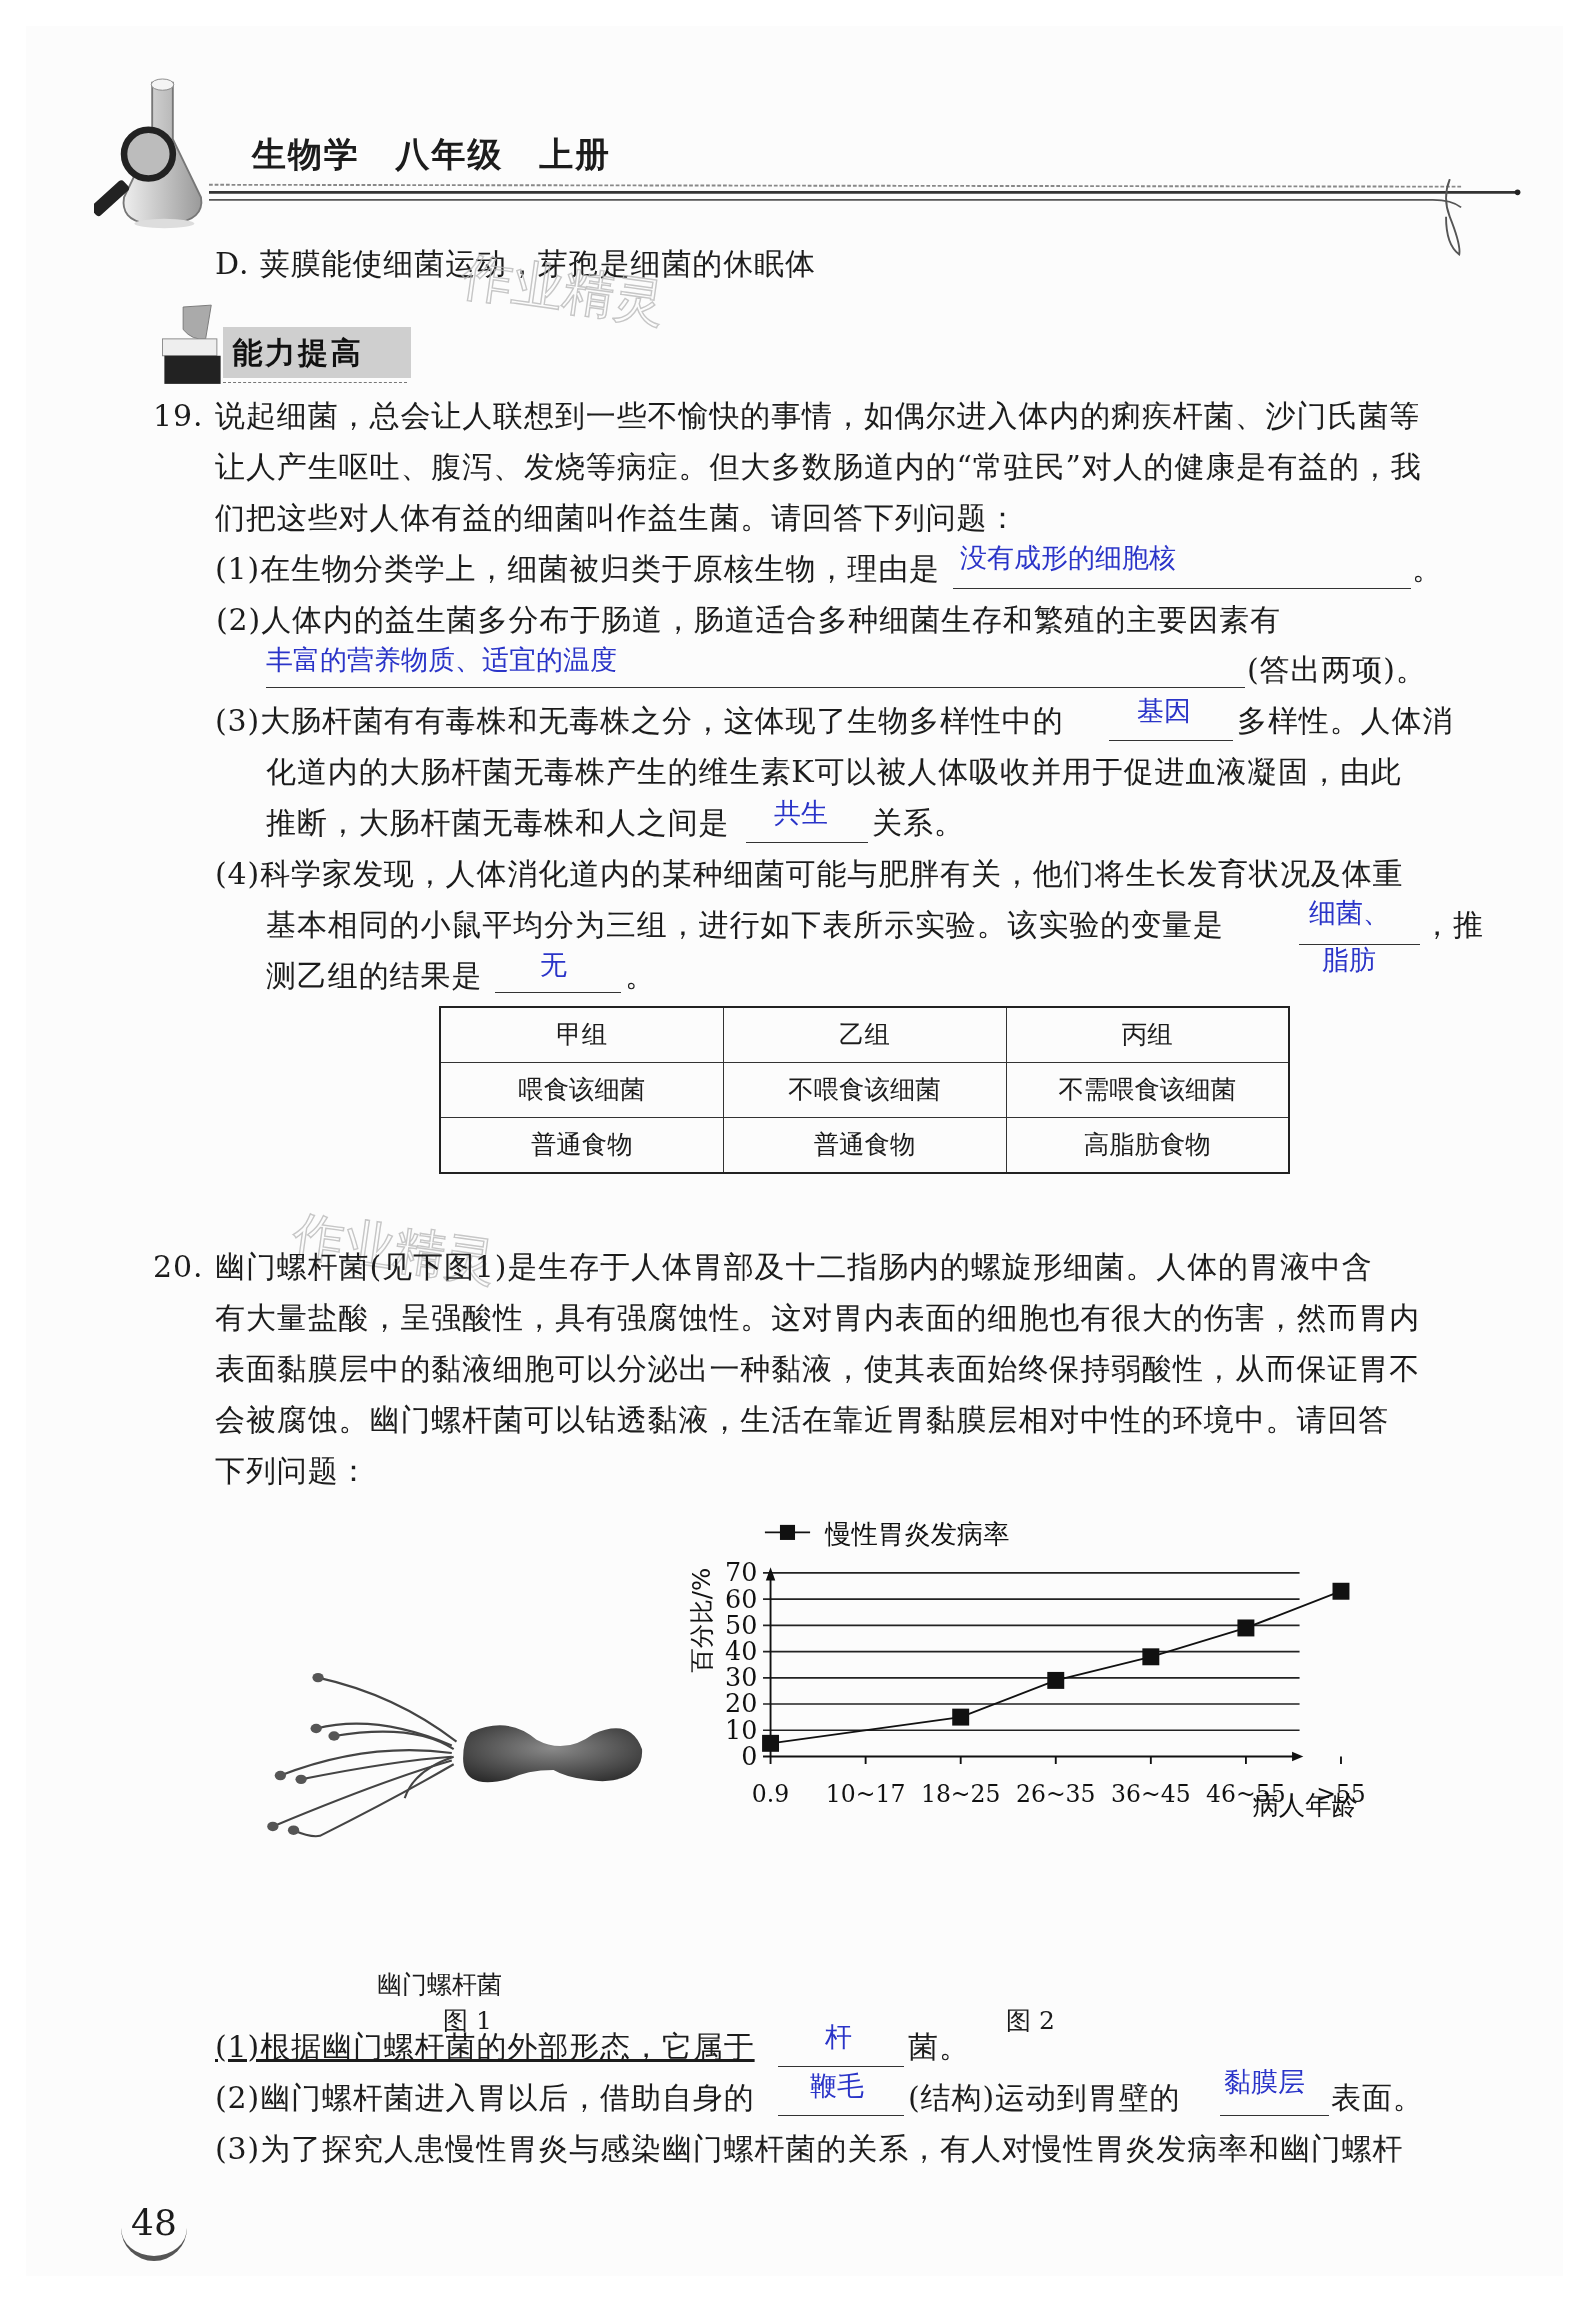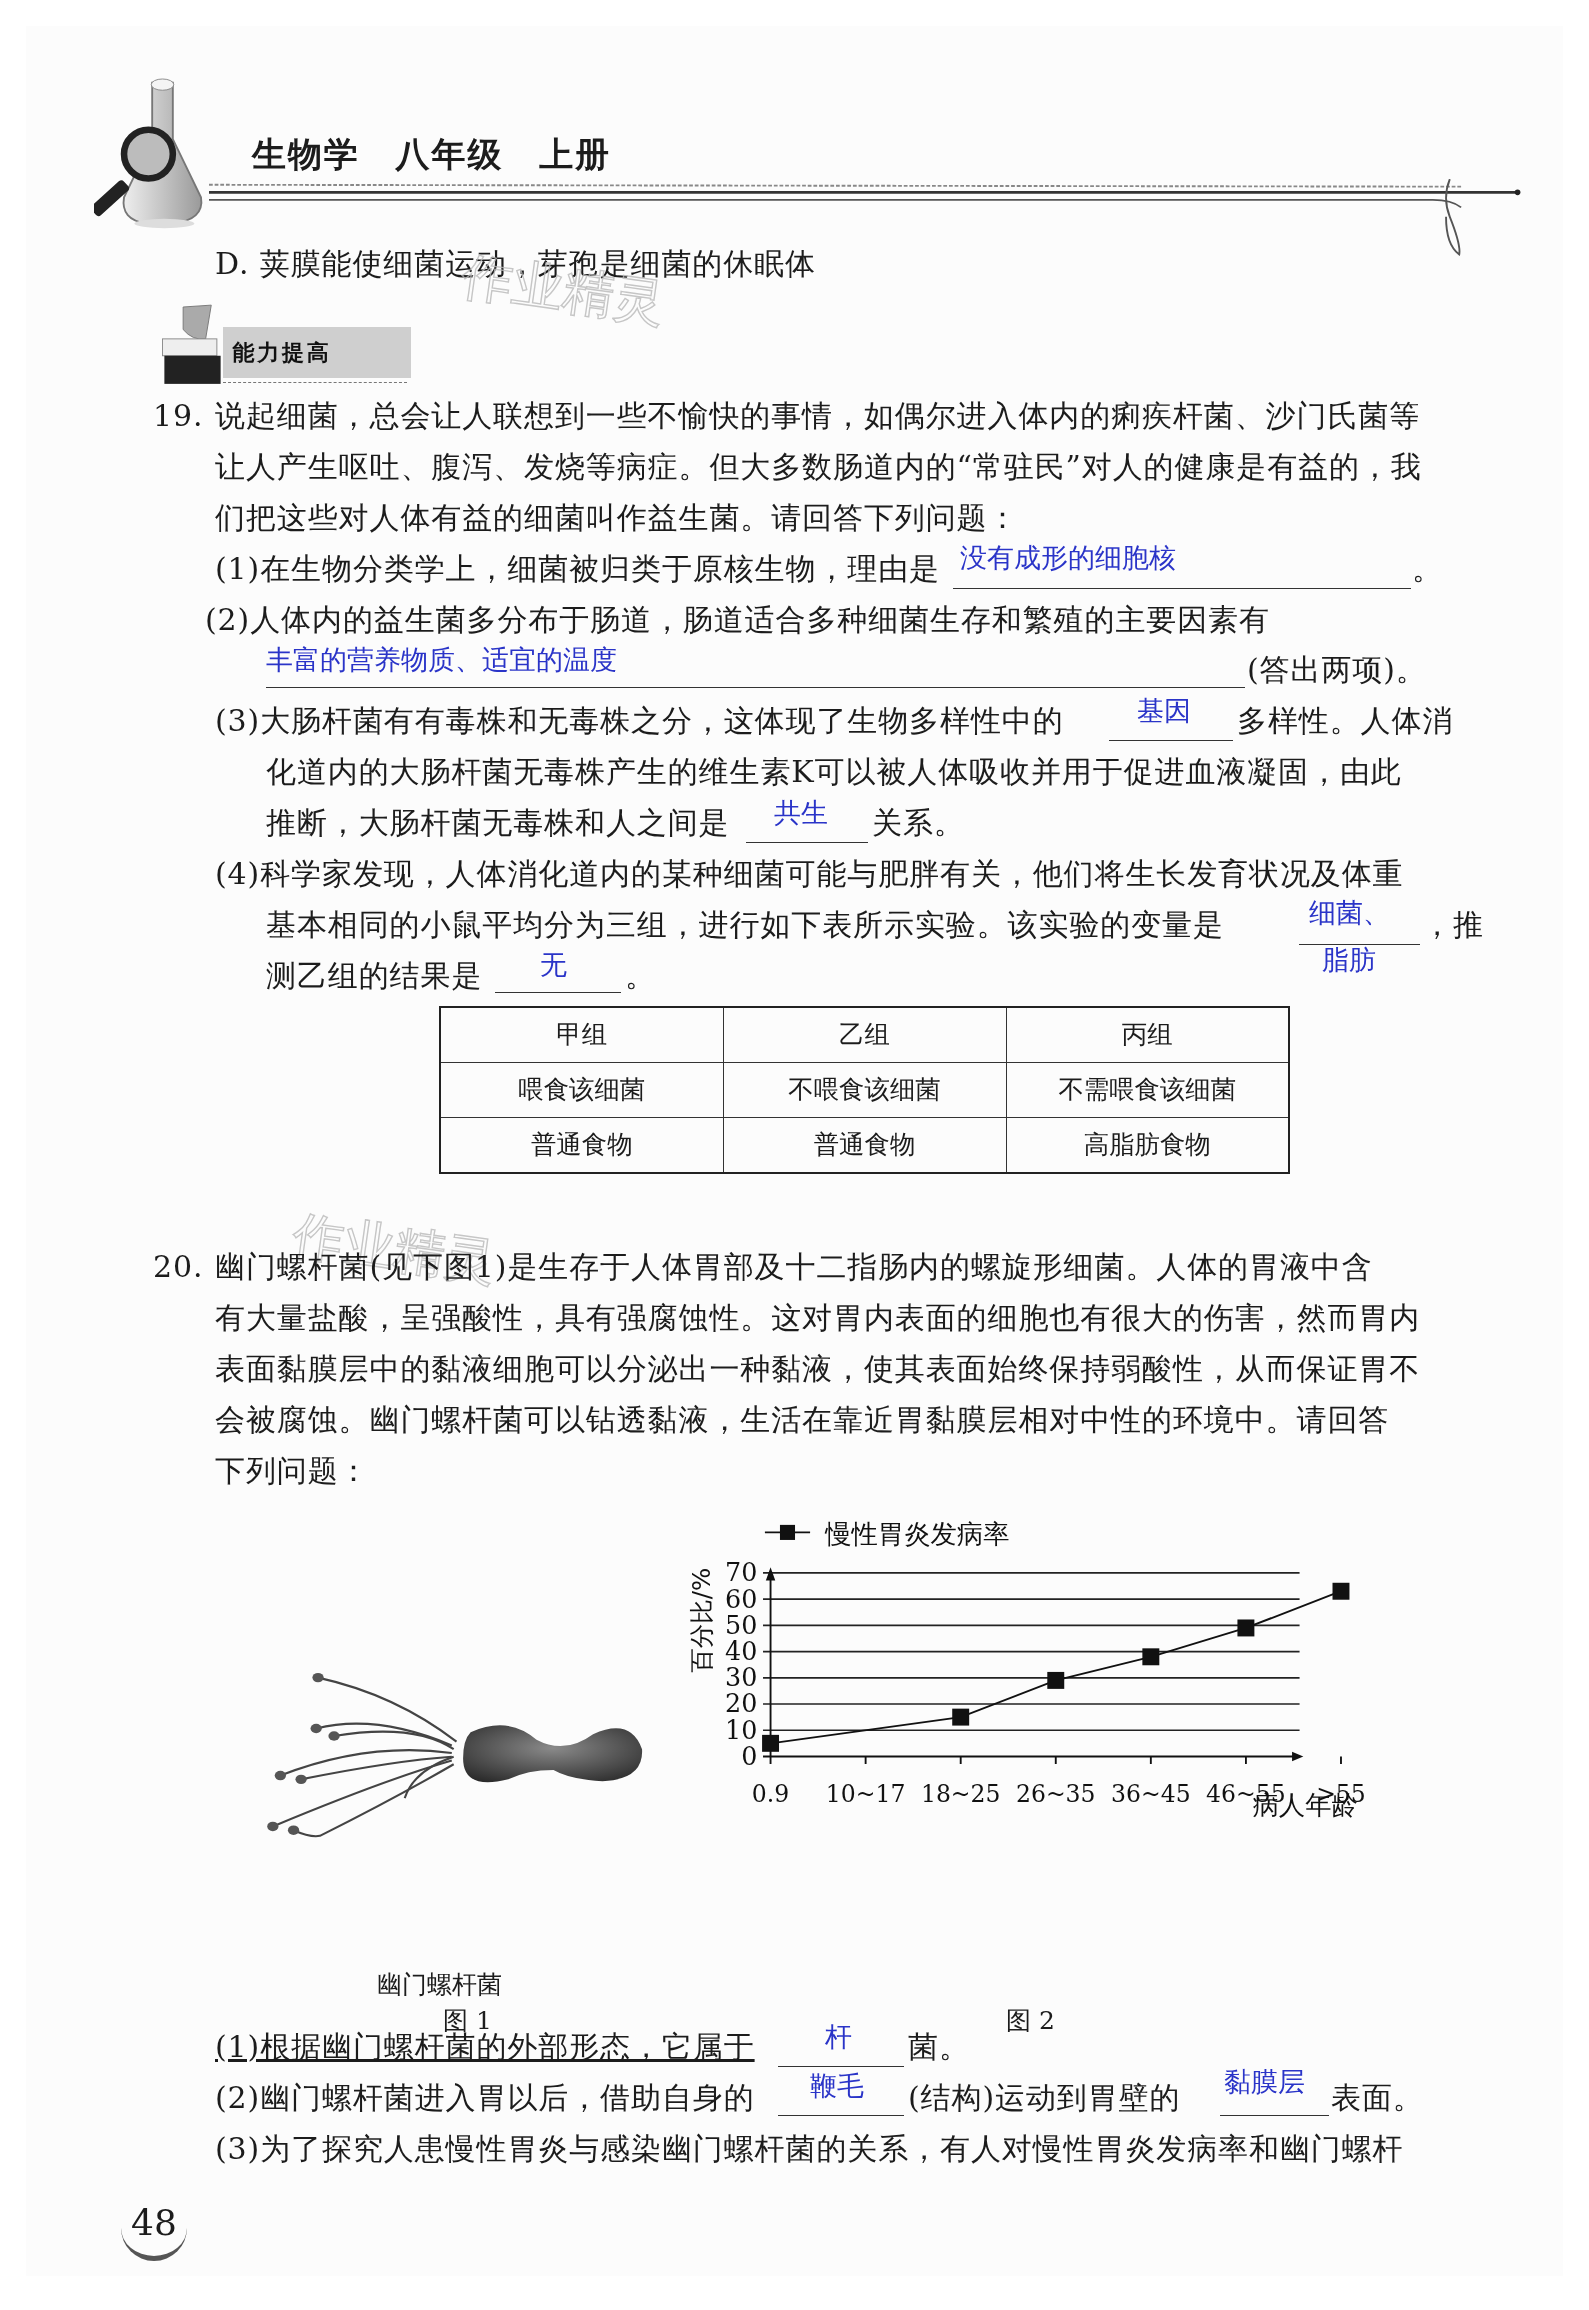--- a/index.html
+++ b/index.html
@@ -24,21 +24,21 @@
   .txt { position: absolute; font-size: 30px; line-height: 34px; white-space: nowrap; letter-spacing: 0.9px; }
   .ans {
     position: absolute; color: #2a34c8; font-family: "DejaVu Sans", "Liberation Sans", sans-serif;
     font-size: 27px; white-space: nowrap;
   }
   .blank { position: absolute; border-bottom: 1.9px solid #333; height: 0; }
   .section-badge { position: absolute; left: 155px; top: 301px; width: 250px; height: 87px; }
   .badge-box {
     position: absolute; left: 68px; top: 26px; width: 179px; height: 51px;
     background: #cfcfcf; font-family: "DejaVu Sans", "Liberation Sans", sans-serif;
-    font-weight: bold; font-size: 22px; line-height: 51px; padding-left: 9.4px; letter-spacing: 2.8px;
+    font-weight: bold; font-size: 30px; line-height: 51px; padding-left: 9.4px; letter-spacing: 2.8px;
     color: #111;
   }
   .badge-dots { position: absolute; left: 68px; top: 81px; width: 184px; border-top: 1.9px dashed #777; }
   .watermark {
     position: absolute; font-size: 51px; color: transparent;
     -webkit-text-stroke: 1.4px #b9b9b9; font-family: "DejaVu Sans", sans-serif;
     transform: rotate(8deg); opacity: 0.8;
   }
   
   table.exp {
@@ -102,21 +102,21 @@
 <div class="txt" style="left:153px; top:399px;">19.</div>
 <div class="txt" style="left:215px; top:399px;">说起细菌，总会让人联想到一些不愉快的事情，如偶尔进入体内的痢疾杆菌、沙门氏菌等</div>
 <div class="txt" style="left:215px; top:450px;">让人产生呕吐、腹泻、发烧等病症。但大多数肠道内的“常驻民”对人的健康是有益的，我</div>
 <div class="txt" style="left:215px; top:501px;">们把这些对人体有益的细菌叫作益生菌。请回答下列问题：</div>
 
 <div class="txt" style="left:215px; top:552px;">(1)在生物分类学上，细菌被归类于原核生物，理由是</div>
 <div class="ans" style="left:960px; top:540px;">没有成形的细胞核</div>
 <div class="blank" style="left:953px; top:588px; width:458px;"></div>
 <div class="txt" style="left:1412px; top:552px;">。</div>
 
-<div class="txt" style="left:205px; top:603px;">(2)人体内的益生菌多分布于肠道，肠道适合多种细菌生存和繁殖的主要因素有</div>
+<div class="txt" style="left:216px; top:603px;">(2)人体内的益生菌多分布于肠道，肠道适合多种细菌生存和繁殖的主要因素有</div>
 <div class="ans" style="left:266px; top:642px;">丰富的营养物质、适宜的温度</div>
 <div class="blank" style="left:266px; top:687px; width:979px;"></div>
 <div class="txt" style="left:1247px; top:653px;">(答出两项)。</div>
 
 <div class="txt" style="left:215px; top:704px;">(3)大肠杆菌有有毒株和无毒株之分，这体现了生物多样性中的</div>
 <div class="ans" style="left:1137px; top:693px;">基因</div>
 <div class="blank" style="left:1109px; top:740px; width:124px;"></div>
 <div class="txt" style="left:1237px; top:704px;">多样性。人体消</div>
 <div class="txt" style="left:266px; top:755px;">化道内的大肠杆菌无毒株产生的维生素K可以被人体吸收并用于促进血液凝固，由此</div>
 <div class="txt" style="left:266px; top:806px;">推断，大肠杆菌无毒株和人之间是</div>

